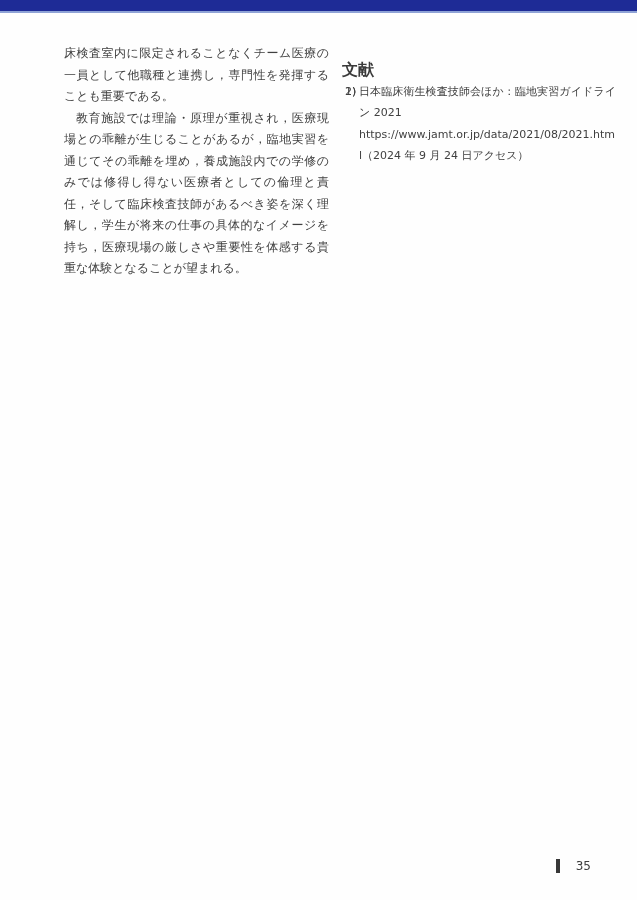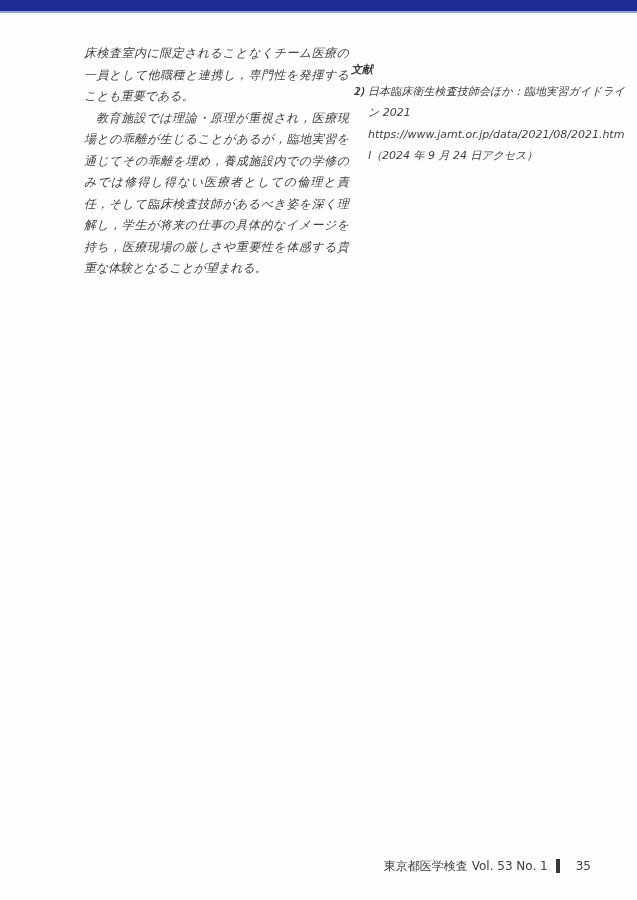--- a/index.html
+++ b/index.html
@@ -25,40 +25,39 @@
   .top-bar {
     width: 100%;
     height: 11px;
   }
   .top-bar-line {
     width: 100%;
     height: 2px;
   }
   .content {
     display: flex;
-    padding: 30px 0 0 84px;
-    gap: 2px;
+    padding: 30px 0 0 64px;
+    gap: 13px;
     font-size: 12px;
     line-height: 21.5px;
-    font-style: italic;
   }
   .col-left  { width: 265px; }
   .col-right { width: 274px; }
   .para {
     margin: 0;
     text-align: justify;
     text-justify: inter-ideograph;
     word-break: normal;
     overflow-wrap: break-word;
   }
   .para.indent { text-indent: 1em; }
   .references { margin-top: 16px; }
   .ref-heading {
     margin: 0;
-    font-size: 11px;
+    font-size: 16px;
     font-weight: bold;
     line-height: 21.5px;
     color: #3a3a3a;
   }
   .ref-list {
     list-style: none;
     margin: 0;
     padding: 0;
     font-size: 11px;
     line-height: 21.5px;
@@ -125,18 +124,17 @@
             <span class="ref-text">日本臨床衛生検査技師会ほか：臨地実習ガイドライン 2021</span>
             <span class="ref-url">https://www.jamt.or.jp/data/2021/08/2021.html（2024 年 9 月 24 日アクセス）</span>
           </li>
         </ol>
       </div>
     </div>
 
   </div>
 
   <div class="footer">
-    <span>東京都医学検査 Vol. 53 No. 1</span>
     <span class="footer-sep"></span>
     <span>35</span>
   </div>
 
 </div>
 
 </body></html>

